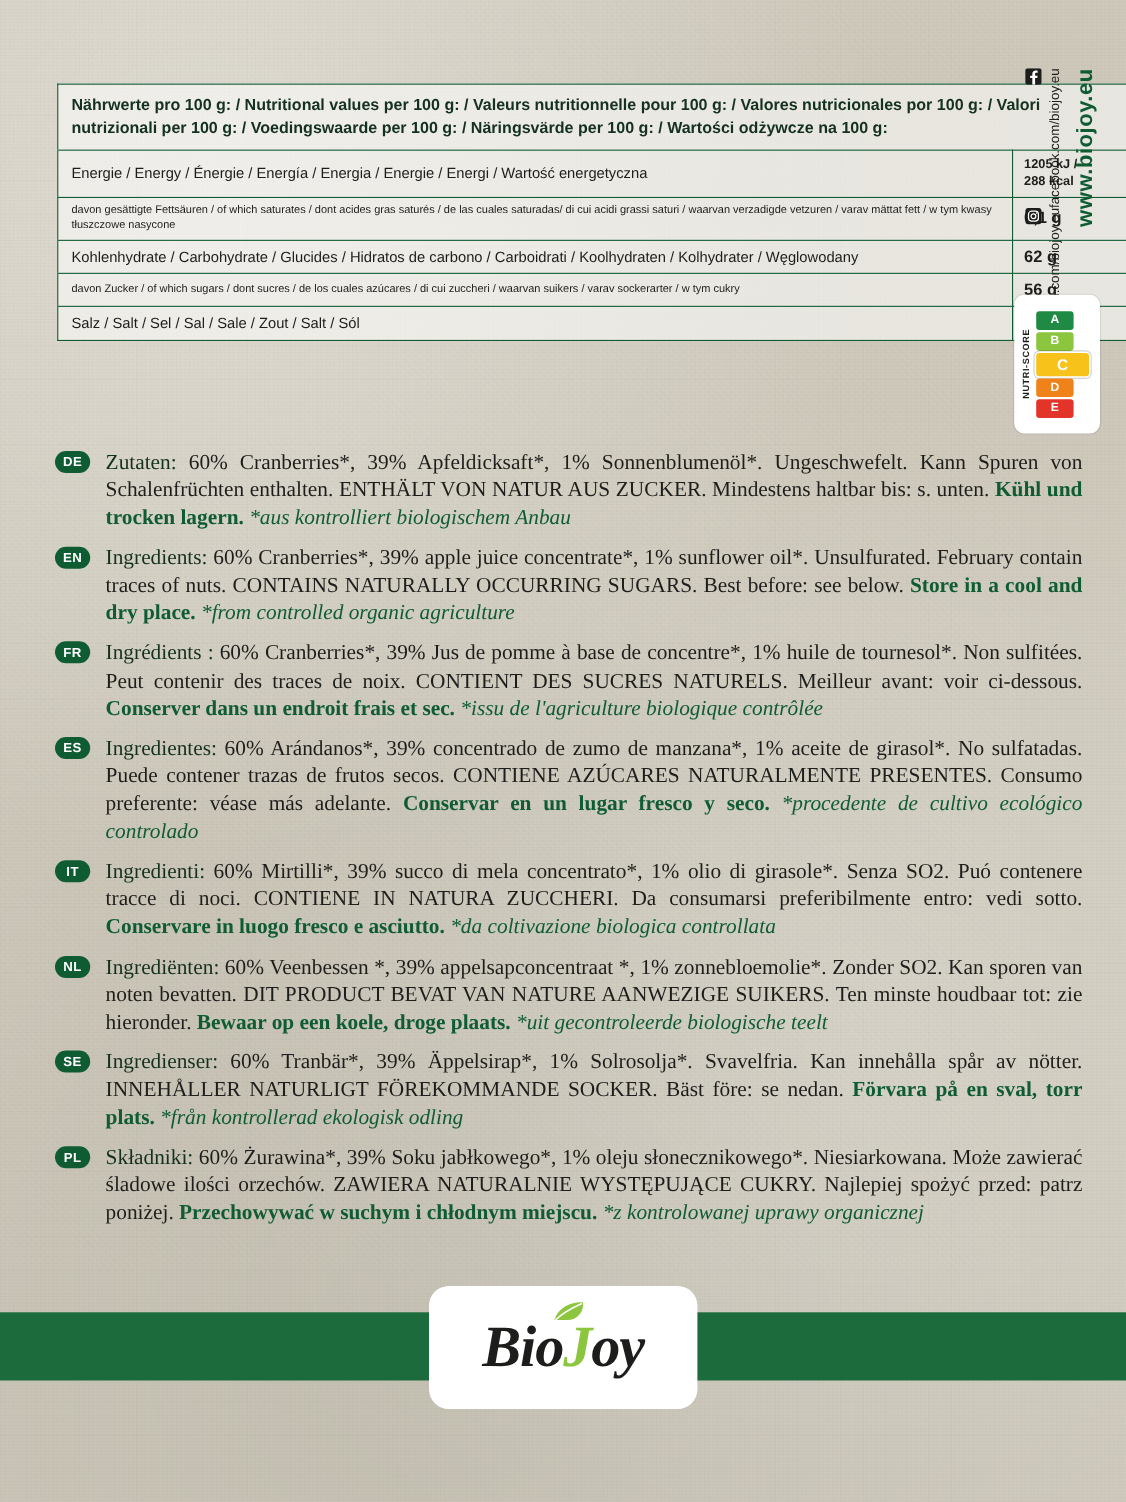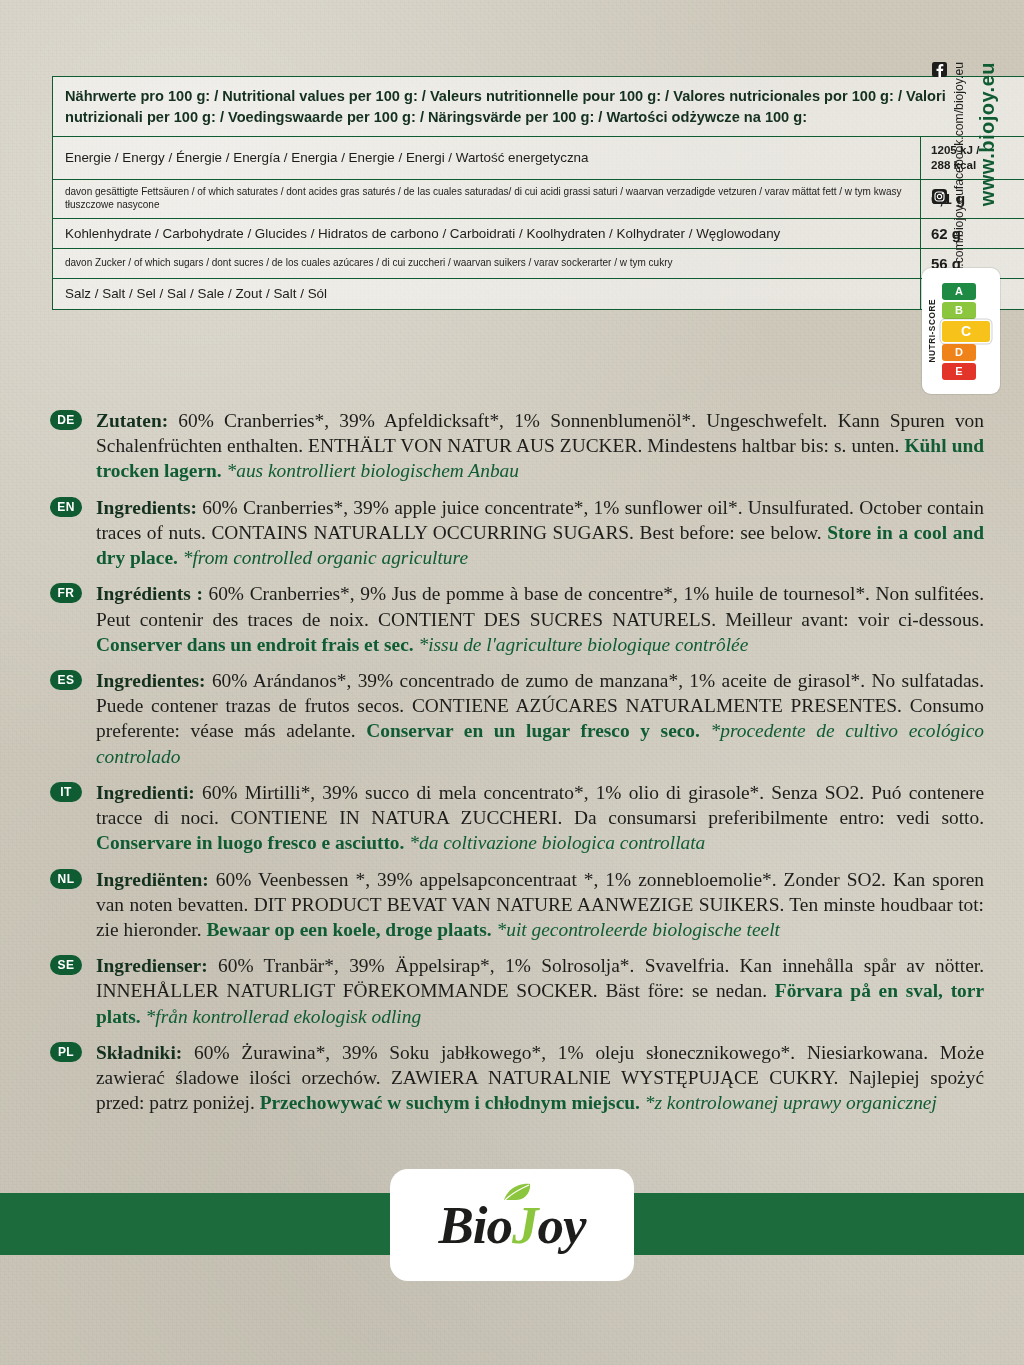--- a/index.html
+++ b/index.html
@@ -229,21 +229,21 @@
     justify-content: center;
   }
   .ing-text {
     font-family: "Liberation Serif", serif;
     font-size: 19.4px;
     line-height: 1.30;
     color: #1d1d1b;
     text-align: justify;
   }
   .ing-text b.title {
-    font-weight: 700;
+    font-weight: 400;
     color: #14301f;
   }
   .ing-text b.store {
     font-weight: 700;
     color: #0f5c33;
   }
   .ing-text i.org {
     font-style: italic;
     color: #0f5c33;
   }
@@ -364,26 +364,26 @@
 
   <div class="ingredients">
 
     <div class="ing-row">
       <div class="lang-badge">DE</div>
       <div class="ing-text"><b class="title">Zutaten:</b><span> 60% Cranberries*, 39% Apfeldicksaft*, 1%  Sonnenblumenöl*. Ungeschwefelt. Kann Spuren von Schalenfrüchten enthalten. ENTHÄLT VON NATUR AUS ZUCKER. Mindestens haltbar bis: s. unten. </span><b class="store">Kühl und trocken lagern.</b><i class="org"> *aus kontrolliert biologischem Anbau</i></div>
     </div>
 
     <div class="ing-row">
       <div class="lang-badge">EN</div>
-      <div class="ing-text"><b class="title">Ingredients:</b><span> 60% Cranberries*, 39% apple juice concentrate*, 1% sunflower oil*. Unsulfurated. October contain traces of nuts. CONTAINS NATURALLY OCCURRING SUGARS. Best before: see below.  </span><b class="store">Store in a cool and dry place.</b><i class="org"> *from controlled organic agriculture</i></div>
+      <div class="ing-text"><b class="title">Ingredients:</b><span> 60% Cranberries*, 39% apple juice concentrate*, 1% sunflower oil*. Unsulfurated. February contain traces of nuts. CONTAINS NATURALLY OCCURRING SUGARS. Best before: see below.  </span><b class="store">Store in a cool and dry place.</b><i class="org"> *from controlled organic agriculture</i></div>
     </div>
 
     <div class="ing-row">
       <div class="lang-badge">FR</div>
-      <div class="ing-text"><b class="title">Ingrédients :</b><span> 60% Cranberries*, 9% Jus de pomme à base de concentre*, 1% huile de tournesol*. Non sulfitées. Peut contenir des traces de noix. CONTIENT DES SUCRES NATURELS. Meilleur avant: voir ci-dessous.  </span><b class="store">Conserver dans un endroit frais et sec.</b><i class="org"> *issu de l'agriculture biologique contrôlée</i></div>
+      <div class="ing-text"><b class="title">Ingrédients :</b><span> 60% Cranberries*, 39% Jus de pomme à base de concentre*, 1% huile de tournesol*. Non sulfitées. Peut contenir des traces de noix. CONTIENT DES SUCRES NATURELS. Meilleur avant: voir ci-dessous.  </span><b class="store">Conserver dans un endroit frais et sec.</b><i class="org"> *issu de l'agriculture biologique contrôlée</i></div>
     </div>
 
     <div class="ing-row">
       <div class="lang-badge">ES</div>
       <div class="ing-text"><b class="title">Ingredientes:</b><span> 60% Arándanos*, 39% concentrado de zumo de manzana*, 1% aceite de girasol*. No sulfatadas. Puede contener trazas de frutos secos. CONTIENE AZÚCARES NATURALMENTE PRESENTES. Consumo preferente: véase más adelante. </span><b class="store">Conservar en un lugar fresco y seco.</b><i class="org"> *procedente de cultivo ecológico controlado</i></div>
     </div>
 
     <div class="ing-row">
       <div class="lang-badge">IT</div>
       <div class="ing-text"><b class="title">Ingredienti:</b><span> 60% Mirtilli*, 39% succo di mela concentrato*, 1% olio di girasole*. Senza SO2. Puó contenere tracce di noci. CONTIENE IN NATURA ZUCCHERI. Da consumarsi preferibilmente entro: vedi sotto.  </span><b class="store">Conservare in luogo fresco e asciutto.</b><i class="org"> *da coltivazione biologica controllata</i></div>

